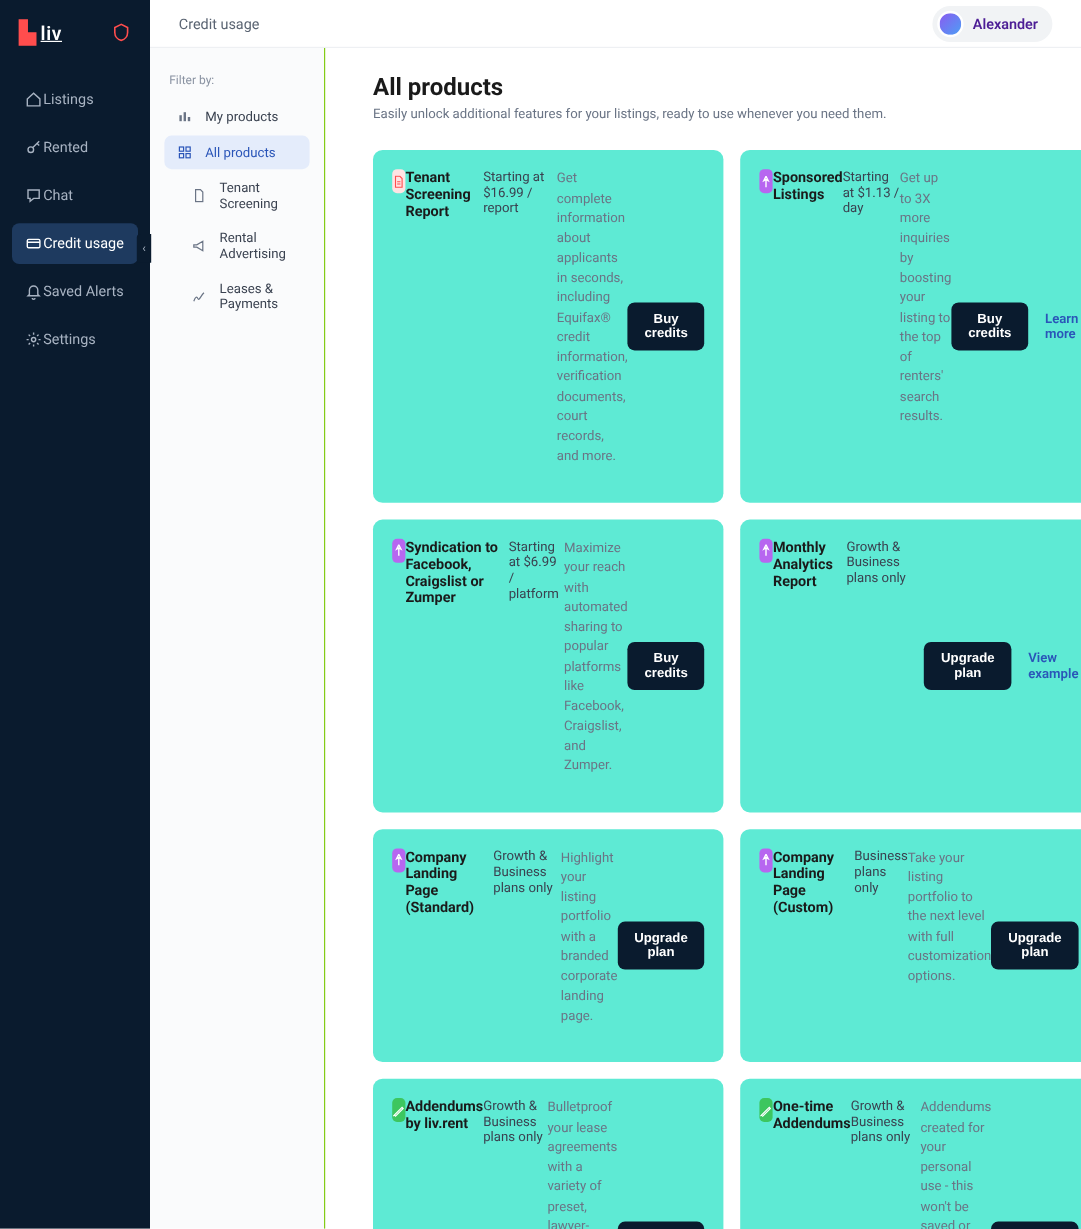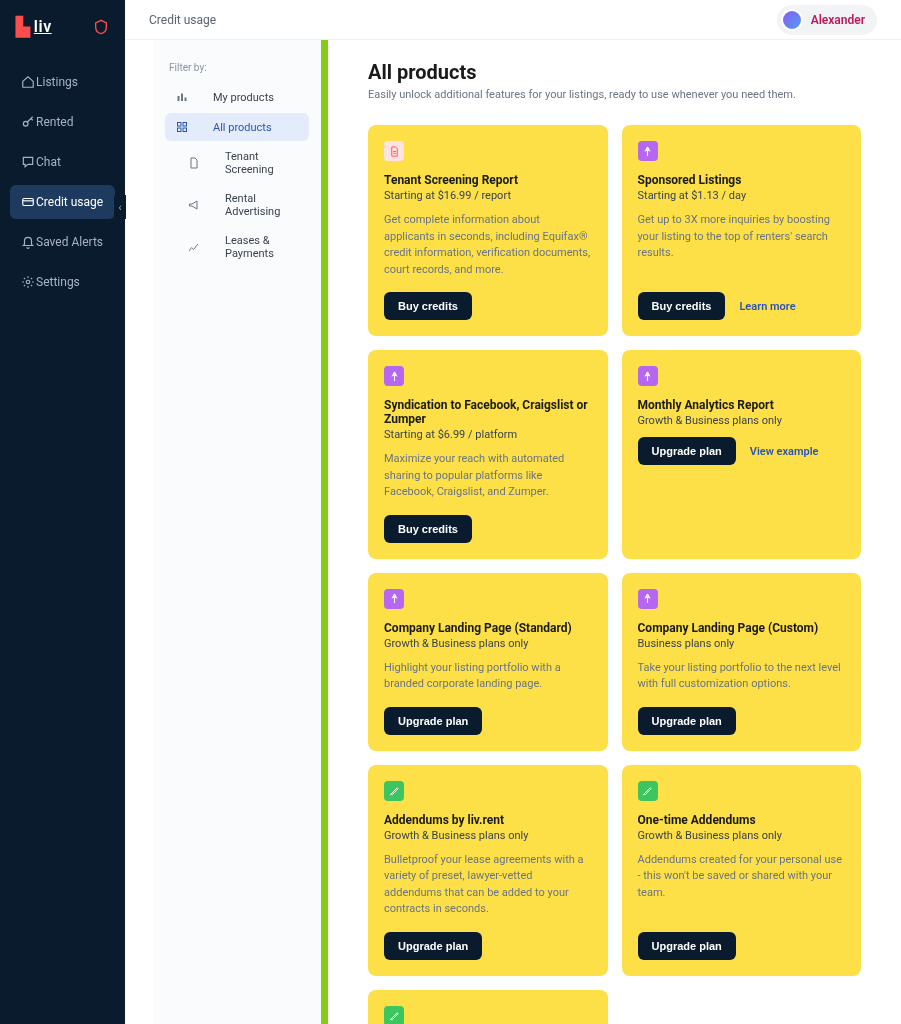--- a/index.html
+++ b/index.html
@@ -14,36 +14,36 @@
 .nav-item { display: flex; align-items: center; padding: 9px 10px; color: #a8b3c2; border-radius: 6px; cursor: pointer; font-size: 12px; margin-bottom: 6px; }
 .nav-item.active { background: #1e3a5f; color: #fff; }
 .nav-icon { width: 16px; height: 16px; display: inline-flex; align-items: center; justify-content: center; flex-shrink: 0; }
 .collapse-btn { position: absolute; right: -1px; top: 195px; width: 12px; height: 24px; background: #0a1b2e; border-radius: 3px 0 0 3px; display: flex; align-items: center; justify-content: center; color: #a8b3c2; cursor: pointer; font-size: 10px; }
 
 .main { flex: 1; display: flex; flex-direction: column; background: #fff; min-width: 0; }
 .topbar { height: 40px; display: flex; align-items: center; justify-content: space-between; padding: 0 24px; border-bottom: 1px solid #eef0f3; }
 .page-title-top { font-size: 12px; color: #5a6472; }
 .user-chip { display: flex; align-items: center; gap: 8px; background: #f1f3f5; border-radius: 20px; padding: 4px 12px 4px 4px; cursor: pointer; }
 .avatar { width: 22px; height: 22px; border-radius: 50%; background: linear-gradient(135deg,#8a5cf0,#4d9ef5); border: 2px solid #fff; }
-.user-name { font-size: 12px; font-weight: 600; color: #be185d; }
+.user-name { font-size: 12px; font-weight: 600; color: #4c1d95; }
 
 .body { flex: 1; display: flex; min-height: 0; }
-.filter-panel { width: 175px; background: #fafbfc; padding: 18px 12px; border-right: 7px solid #84cc16; margin-left: 28px; }
+.filter-panel { width: 146px; background: #fafbfc; padding: 18px 12px; border-right: 1px solid #84cc16; }
 .filter-title { font-size: 10px; color: #8a93a2; margin: 4px 4px 10px 4px; }
-.filter-item { display: flex; align-items: center; gap: 24px; padding: 7px 10px; color: #3a4250; border-radius: 6px; cursor: pointer; font-size: 11px; margin-bottom: 2px; }
+.filter-item { display: flex; align-items: center; gap: 10px; padding: 7px 10px; color: #3a4250; border-radius: 6px; cursor: pointer; font-size: 11px; margin-bottom: 2px; }
 .filter-item.active { background: #e4ecfb; color: #2a55b8; }
 .filter-sub { padding-left: 22px; font-size: 11px; color: #3a4250; }
 .filter-icon { width: 14px; height: 14px; display: inline-flex; align-items: center; justify-content: center; color: #6a7485; flex-shrink: 0; }
 .filter-item.active .filter-icon { color: #2a55b8; }
 
 .content { flex: 1; padding: 20px 40px 40px 40px; overflow-y: auto; }
 .heading { font-size: 20px; font-weight: 700; margin-bottom: 4px; }
 .subheading { font-size: 11px; color: #6a7485; margin-bottom: 24px; }
 .grid { display: grid; grid-template-columns: 1fr 1fr; gap: 14px; }
-.card { background: #fde047; border-radius: 8px; padding: 16px; display: flex; flex-direction: column; }
+.card { background: #5eead4; border-radius: 8px; padding: 16px; display: flex; flex-direction: row; }
 .card-icon { width: 20px; height: 20px; border-radius: 4px; display: flex; align-items: center; justify-content: center; margin-bottom: 12px; }
 .ic-red { background: #ffe3e3; color: #ff4d4d; }
 .ic-purple { background: #b766f0; color: #fff; }
 .ic-green { background: #3dc65f; color: #fff; }
 .card-title { font-size: 12px; font-weight: 700; margin-bottom: 2px; }
 .card-price { font-size: 11px; color: #3a4250; margin-bottom: 10px; }
 .card-desc { font-size: 11px; color: #6a7485; line-height: 1.5; margin-bottom: 14px; flex: 1; }
 .card-actions { display: flex; align-items: center; gap: 14px; }
 .btn-primary { background: #0a1b2e; color: #fff; border: none; border-radius: 6px; padding: 8px 14px; font-size: 11px; font-weight: 600; cursor: pointer; }
 .link-action { color: #2a55b8; font-size: 11px; font-weight: 600; cursor: pointer; }

